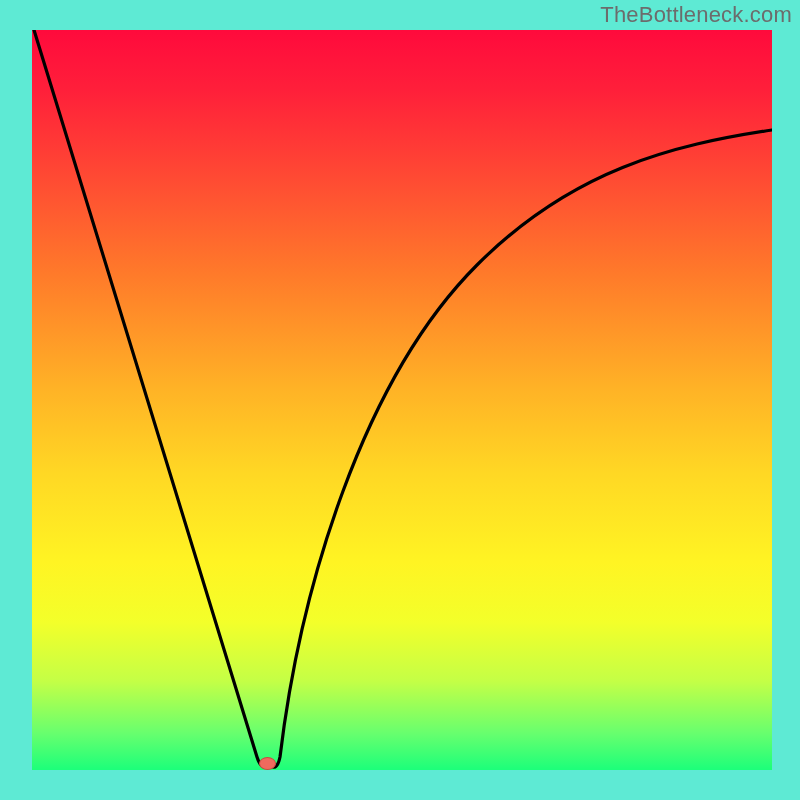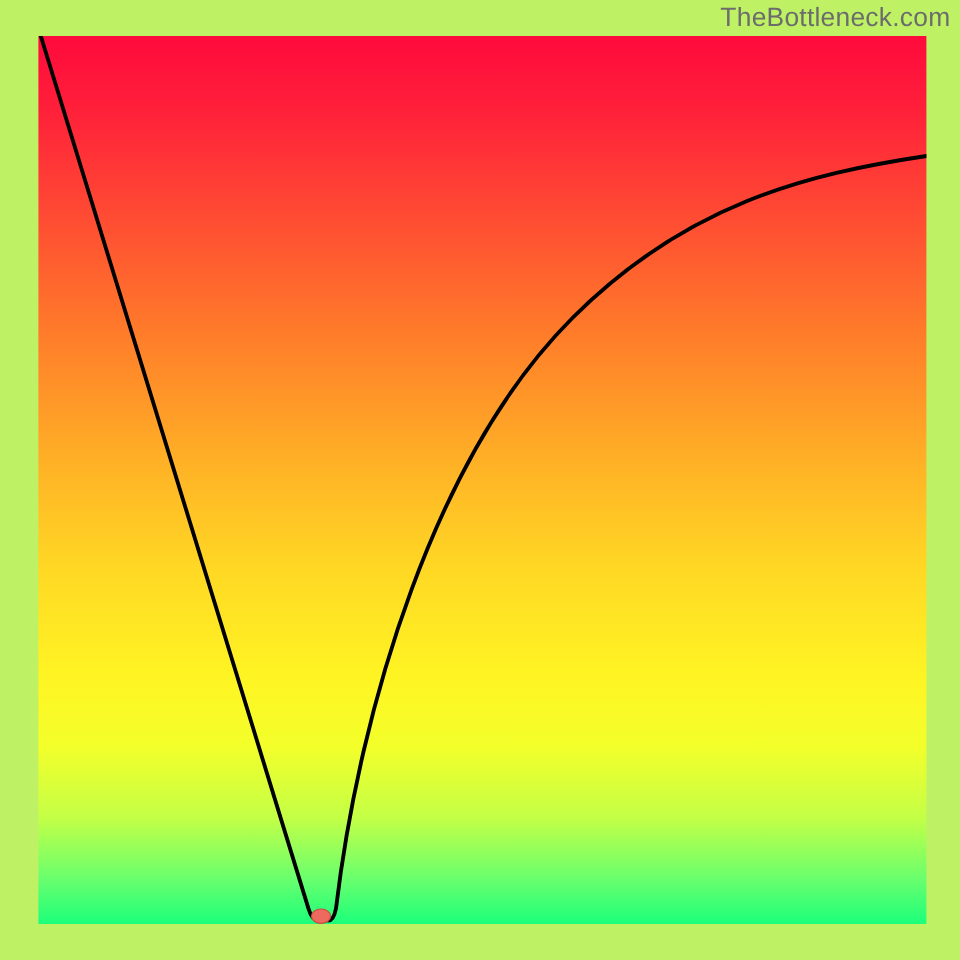--- a/index.html
+++ b/index.html
@@ -8,21 +8,21 @@
     width: 800px;
     height: 800px;
     background: #000;
     overflow: hidden;
     font-family: Arial, Helvetica, sans-serif;
   }
   .frame {
     position: relative;
     width: 800px;
     height: 800px;
-    background: #bef264;
+    background: #5eead4;
   }
   .watermark {
     position: absolute;
     top: 2px;
     right: 8px;
     color: #6c6c6c;
     font-size: 22px;
     font-weight: 500;
     letter-spacing: 0.2px;
     z-index: 20;

